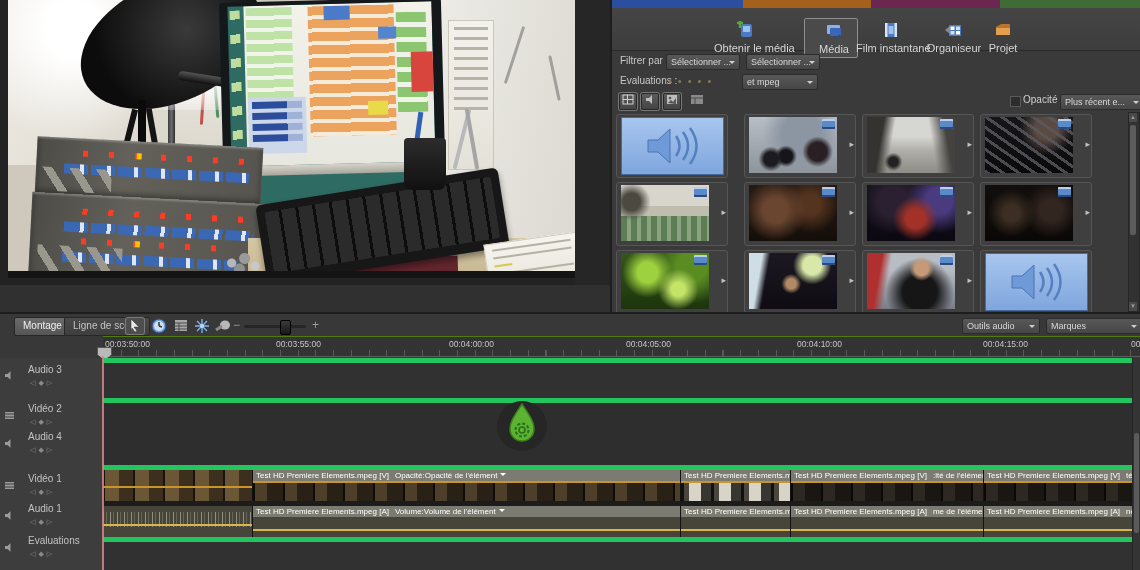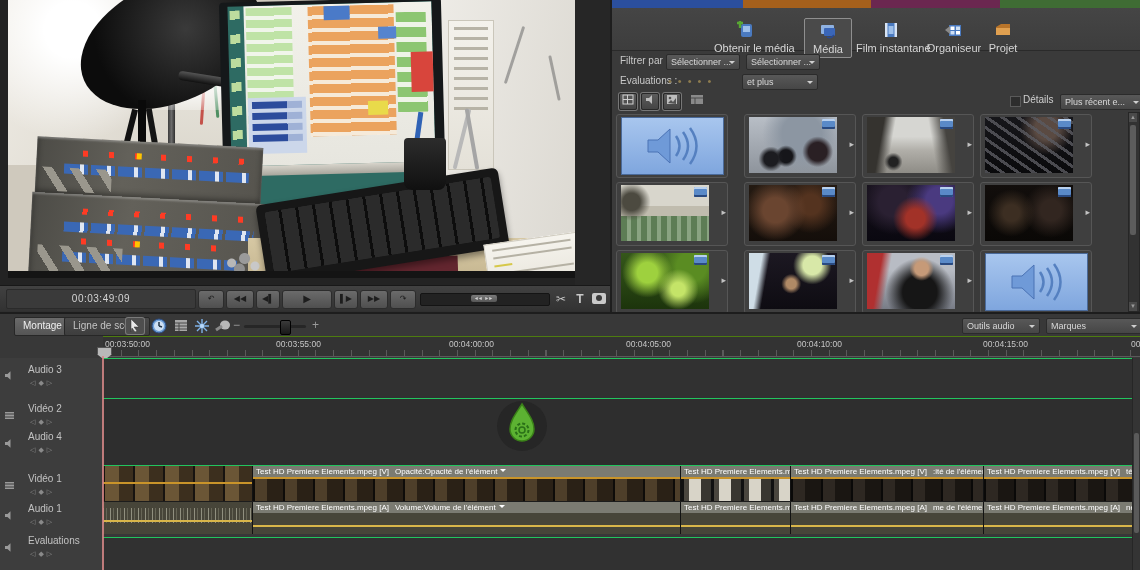--- a/index.html
+++ b/index.html
@@ -145,21 +145,21 @@
   #workbar{left:103px;top:42px;width:1037px;height:7px;background:linear-gradient(#b0b0b0,#8e8e8e);
      border:1px solid #5a5a5a;border-radius:2px;
      background-image:repeating-linear-gradient(90deg,rgba(60,60,60,.5) 0 1px,rgba(0,0,0,0) 1px 8.8px);}
   .cti{left:97px;top:33px;width:13px;height:11px;background:#b9b9b9;border:1px solid #555;
       clip-path:polygon(0 0,100% 0,100% 55%,50% 100%,0 55%);}
   #playhead{left:102px;top:44px;width:2px;height:214px;background:rgba(215,135,135,.85);z-index:40;}
   #headers{left:0;top:44px;width:103px;height:214px;background:#3d3d3d;border-right:1px solid #262626;}
   .trackname{position:absolute;left:28px;font-size:10px;color:#c2c2c2;}
   .kfnav{position:absolute;left:30px;font-size:7px;color:#8a8a8a;letter-spacing:3px;}
   .railic{position:absolute;left:4px;}
-  .lane{left:103px;width:1029px;background:#313131;border-top:1px solid #22c55e;}
+  .lane{left:103px;width:1029px;background:#313131;border-top:5px solid #22c55e;}
   .lane.alt{background:#2e2e2e;}
   
   .clip{position:absolute;top:0;height:100%;border-left:1px solid #121212;overflow:hidden;}
   .cliplabel{position:absolute;left:0;top:0;right:0;height:11px;background:#7b7b72;color:#fff;
      font-size:8px;line-height:11px;white-space:nowrap;overflow:hidden;padding-left:3px;}
   .cliplabel .x2{margin-left:6px;}
   .cliplabel .da{display:inline-block;margin-left:3px;border:3px solid rgba(0,0,0,0);border-top-color:#fff;vertical-align:middle;}
   .film{position:absolute;left:0;right:0;top:11px;bottom:0;border-top:2px solid #c9942a;
      background:repeating-linear-gradient(90deg,#0e0c09 0 2px,#4e3f2a 2px 14px,#2a2116 14px 30px);}
   .film.bright{background:repeating-linear-gradient(90deg,#171310 0 2px,#6b5636 2px 16px,#403category,#403category 16px);background:repeating-linear-gradient(90deg,#171310 0 2px,#6b5636 2px 16px,#3c2f1e 16px 30px);}
@@ -259,54 +259,38 @@
           <i></i>
           <i></i>
           <i class="y"></i>
           <i></i>
         </div>
       <div class="abs photo-btm"></div>
     </div>
     <div id="preview-rstrip" class="abs"></div>
   </div>
 
-  <div id="transport" class="abs">
-    <div id="timecode" class="abs">00:03:49:09</div>
-    <div class="abs tbtn" style="left:198px;width:24px;">↶</div>
-    <div class="abs tbtn" style="left:226px;width:26px;">◀◀</div>
-    <div class="abs tbtn" style="left:256px;width:22px;">◀▌</div>
-    <div class="abs tbtn" style="left:282px;width:48px;font-size:10px;">▶</div>
-    <div class="abs tbtn" style="left:334px;width:22px;">▌▶</div>
-    <div class="abs tbtn" style="left:360px;width:26px;">▶▶</div>
-    <div class="abs tbtn" style="left:390px;width:24px;">↷</div>
-    <div id="shuttle" class="abs">
-      <div class="hnd">◂◂ ▸▸</div>
-    </div>
-    <div class="abs tico" style="left:552px;">✂</div>
-    <div class="abs tico" style="left:571px;font-weight:bold;">T</div>
-    <div class="abs camera"></div>
-  </div>
 
   <div id="mediapanel" class="abs">
     <div class="abs cstrip" style="left:0;width:131px;background:#2b4f9e;"></div>
     <div class="abs cstrip" style="left:131px;width:128px;background:#a5601c;"></div>
     <div class="abs cstrip" style="left:259px;width:129px;background:#6b2750;"></div>
     <div class="abs cstrip" style="left:388px;width:142px;background:#3f6c34;"></div>
 
     <div id="tabbar" class="abs">
       <div class="abs navtab" style="left:102px;width:62px;">
         <span class="ic">
           <svg width="20" height="18">
               <rect x="6" y="3" width="11" height="13" rx="2" fill="#4a7ac0"></rect>
               <rect x="8" y="5" width="7" height="6" fill="#9ec0ea"></rect>
               <path d="M2 2 L8 2 M5 -1 L5 7" stroke="#58a832" stroke-width="2.4"></path>
             </svg></span>
         <span class="lbl">Obtenir le média</span>
       </div>
-      <div class="abs navtab sel" style="left:192px;width:46px;">
+      <div class="abs navtab sel" style="left:192px;width:46px;padding-left:6px;">
         <span class="ic">
           <svg width="20" height="18">
               <rect x="3" y="3" width="13" height="9" rx="1" fill="#8fb2e2"></rect>
               <rect x="6" y="6" width="11" height="8" rx="1" fill="#3a66b8"></rect>
               <path d="M9 15 q4 2 7 -2" stroke="#2a4a90" fill="none" stroke-width="1.5"></path>
             </svg></span>
         <span class="lbl">Média</span>
       </div>
       <div class="abs navtab" style="left:244px;width:70px;">
         <span class="ic">
@@ -341,21 +325,21 @@
     </div>
 
     <div class="abs frow" style="top:52px;">
       <span class="abs flabel" style="left:8px;">Filtrer par :</span>
       <span class="abs dd" style="left:54px;top:2px;width:64px;">Sélectionner ...</span>
       <span class="abs dd" style="left:134px;top:2px;width:64px;">Sélectionner ...</span>
     </div>
     <div class="abs frow" style="top:72px;">
       <span class="abs flabel" style="left:8px;">Evaluations :</span>
       <span class="abs stars" style="left:56px;top:1px;"><span>•</span><span>•</span><span>•</span><span>•</span><span>•</span></span>
-      <span class="abs dd" style="left:130px;top:2px;width:66px;">et plus</span>
+      <span class="abs dd" style="left:130px;top:2px;width:66px;">et mpeg</span>
     </div>
 
     <div class="abs mbtn frame" style="left:7px;">
       <svg width="12" height="11">
           <rect x="1" y="1" width="10" height="9" fill="none" stroke="#cfcfcf"></rect>
           <path d="M1 5.5 h10 M5.5 1 v9" stroke="#cfcfcf"></path>
         </svg></div>
     <div class="abs mbtn frame" style="left:29px;">
       <svg width="12" height="11">
           <path d="M2 4 h3 l3 -3 v9 l-3 -3 h-3 z" fill="#bdbdbd"></path>
@@ -366,21 +350,21 @@
           <circle cx="4" cy="4" r="1.3" fill="#555"></circle>
           <path d="M2 9 l3 -3 2 2 3 -4 v6 z" fill="#555"></path>
         </svg></div>
     <div class="abs mbtn" style="left:76px;border-color:rgba(0,0,0,0);background:none;">
       <svg width="14" height="11">
           <rect x="1" y="1" width="12" height="9" fill="#8a8a8a"></rect>
           <path d="M1 4 h12 M5 4 v6" stroke="#4a4a4a"></path>
         </svg></div>
 
     <div id="detailsbox" class="abs" style="left:398px;top:96px;"></div>
-    <span class="abs" style="left:411px;top:94px;font-size:10px;">Détails</span>
+    <span class="abs" style="left:411px;top:94px;font-size:10px;">Opacité</span>
     <span class="abs dd" style="left:448px;top:94px;width:74px;">Plus récent e...</span>
   </div>
 
   <div id="grid" class="abs">
 
     <div class="cell audio" style="left:4px;top:4px;">
         <div class="thumb aud-blue">
       <span class="spk"><svg width="64" height="40">
               <path d="M8 14 h10 l12 -11 v34 l-12 -11 h-10 z" fill="#6f9ad8" stroke="#4a72b4"></path>
               <path d="M36 10 q7 10 0 20 M43 6 q10 14 0 28 M50 2 q13 18 0 36" stroke="#5580c0" fill="none" stroke-width="2.5"></path>

